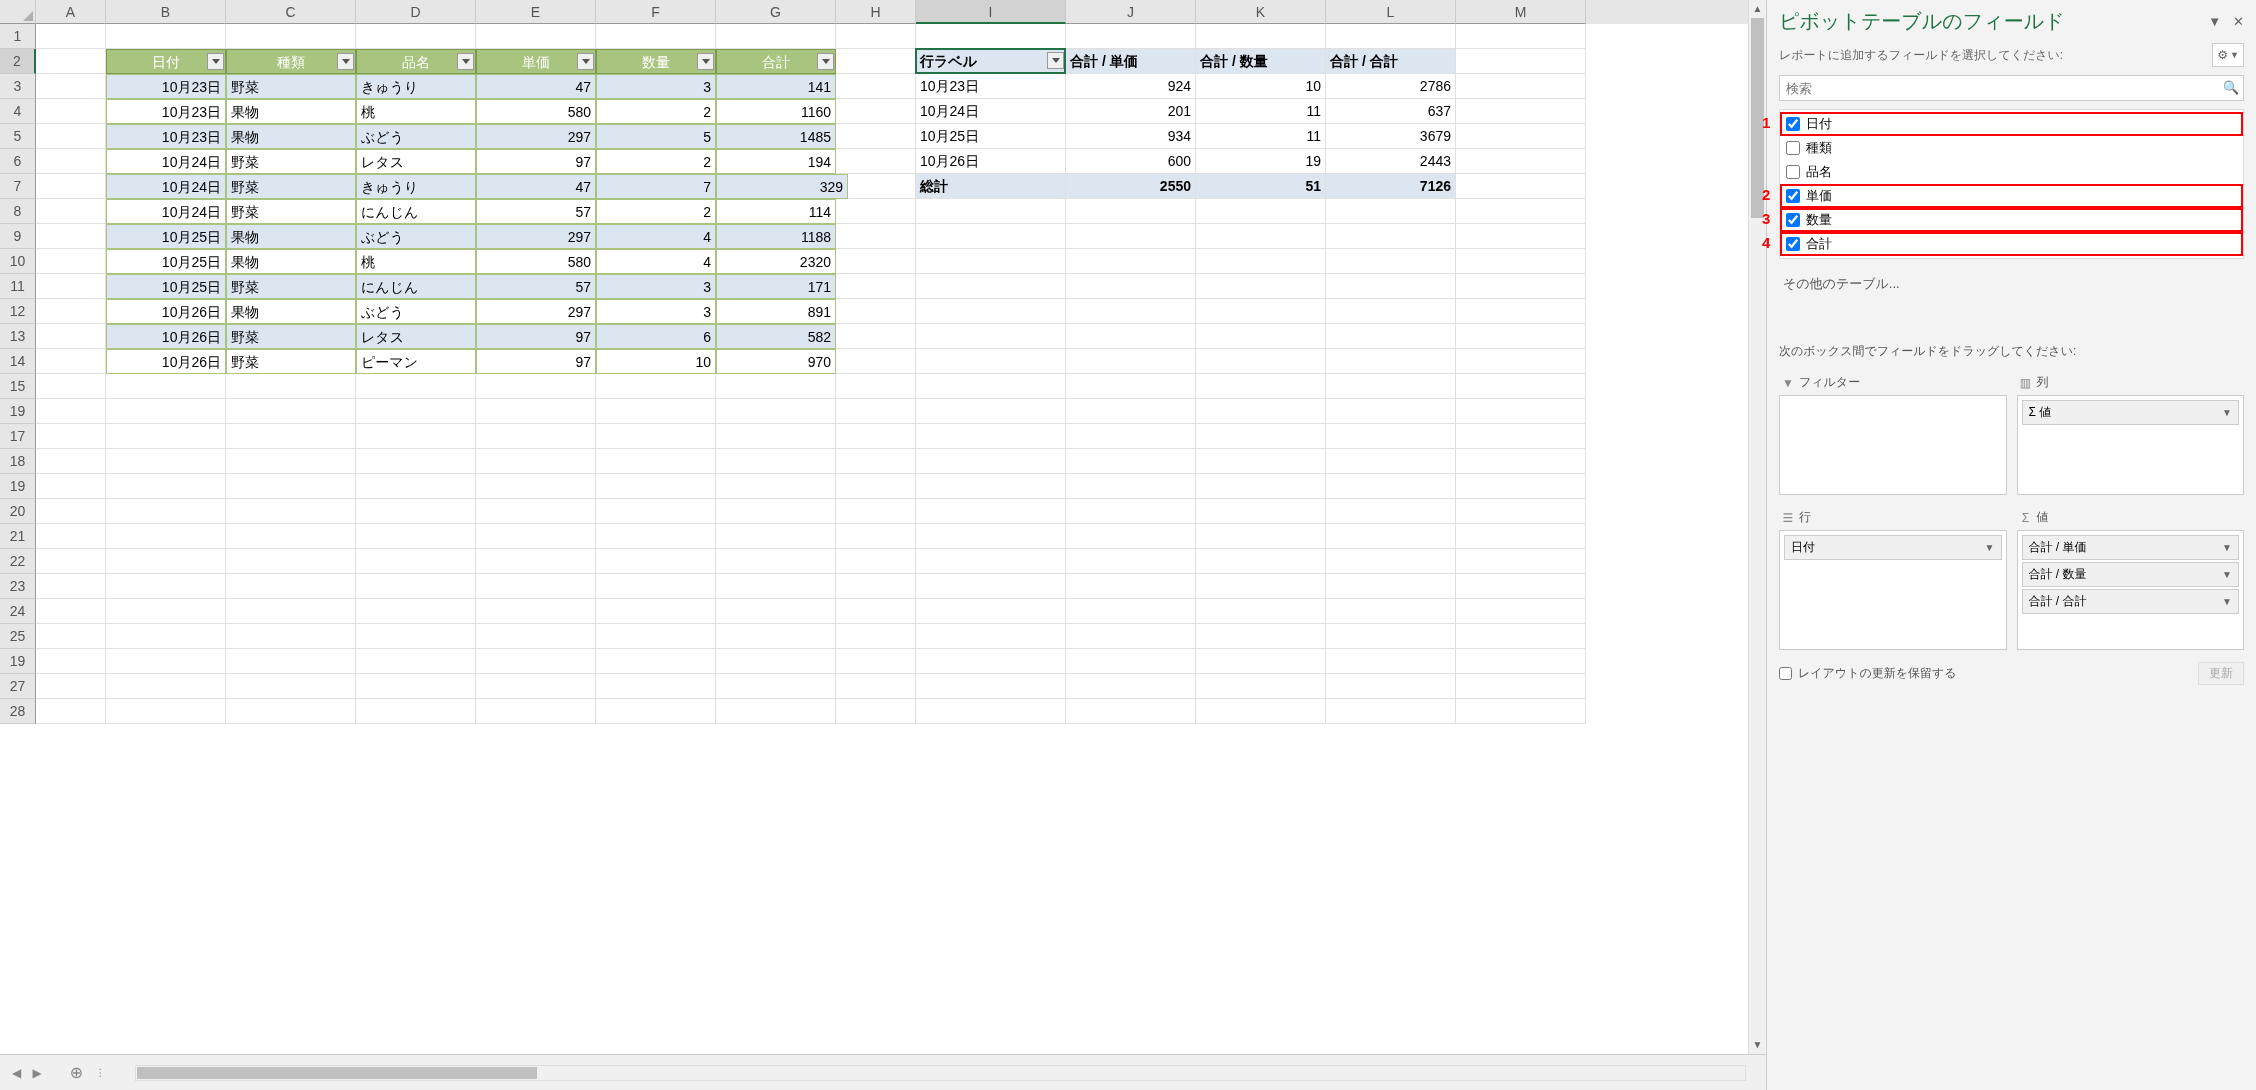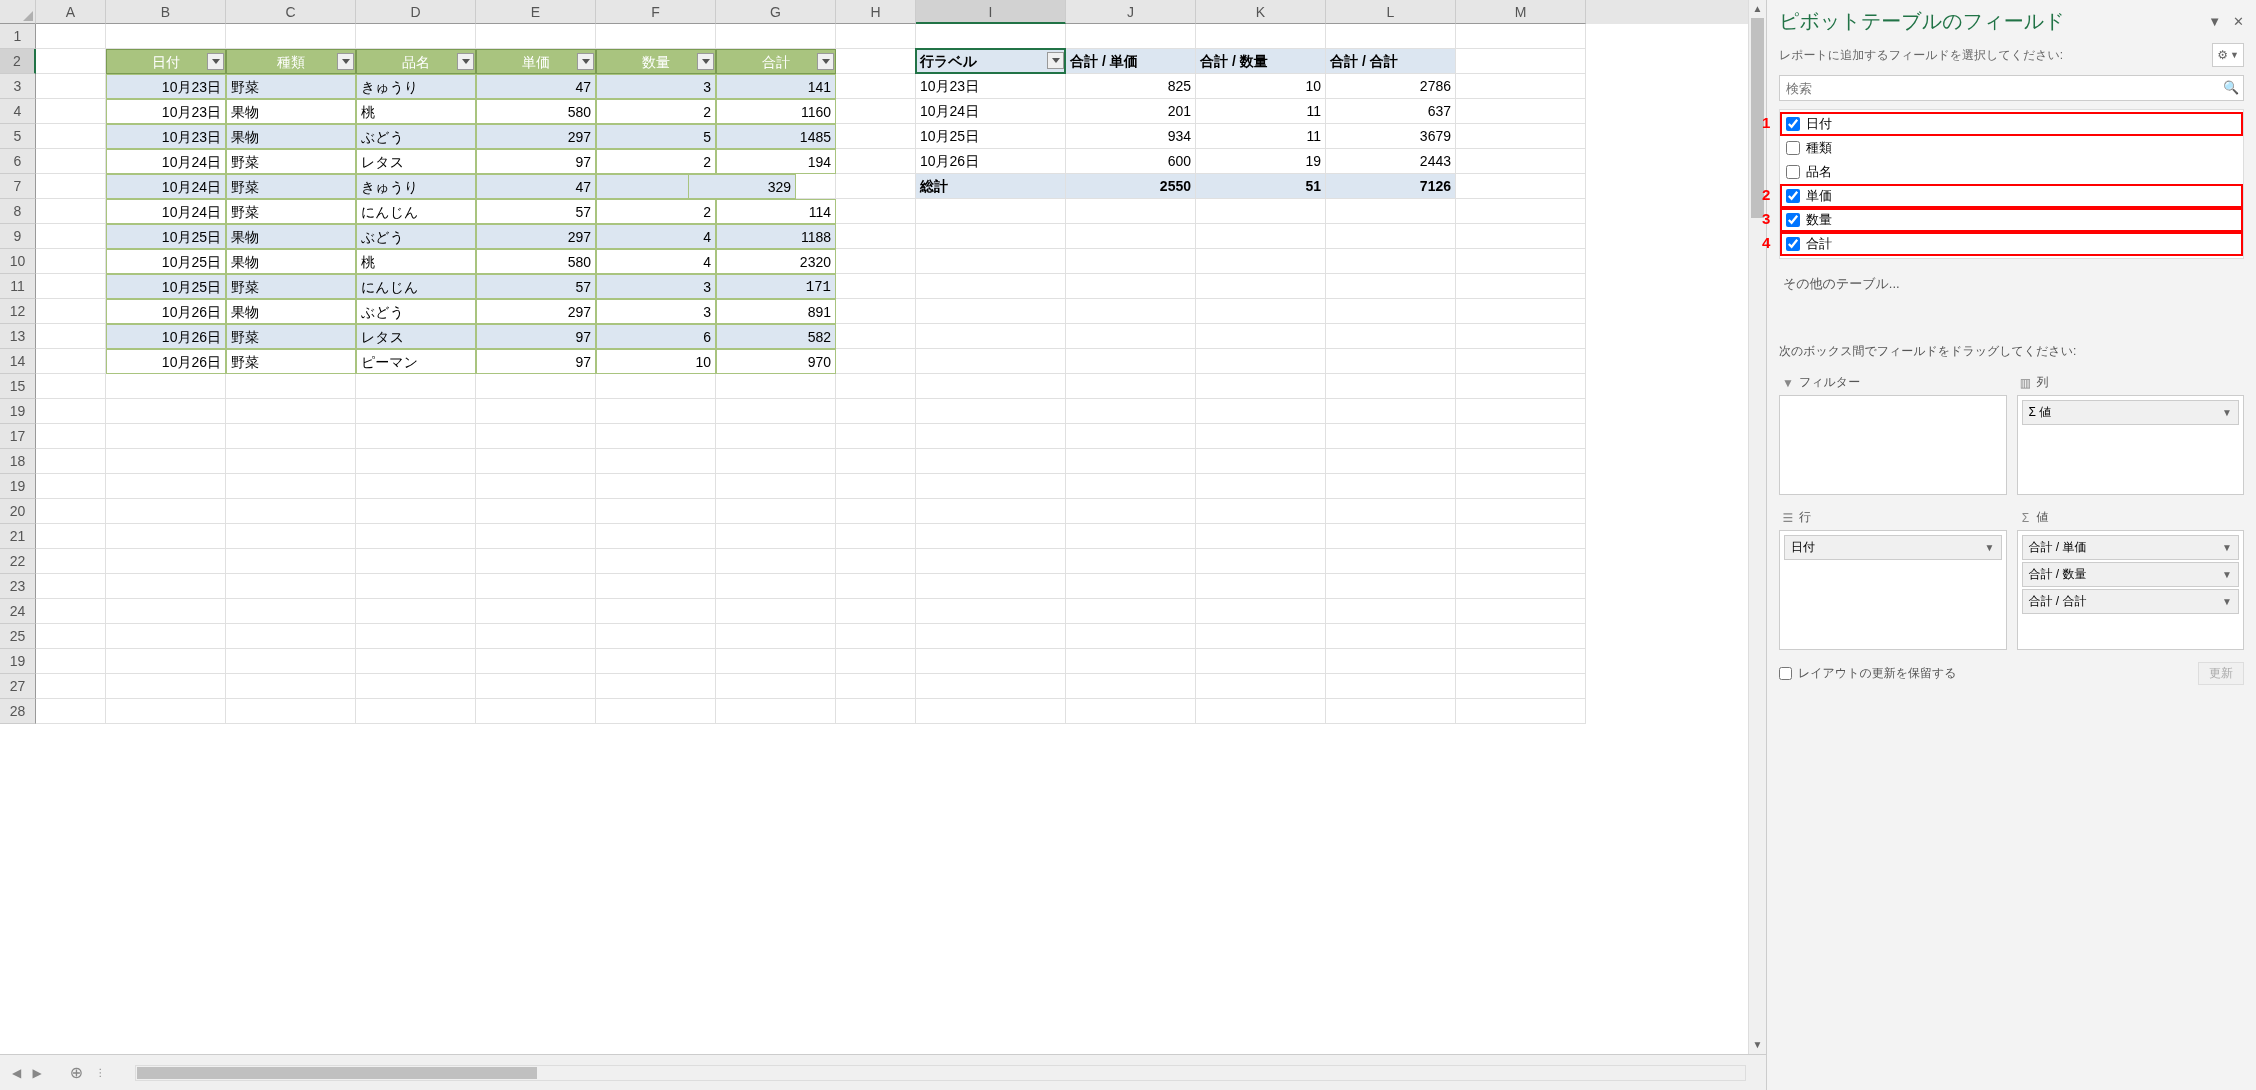--- a/index.html
+++ b/index.html
@@ -511,21 +511,21 @@
           <div class="cell data-border " style="left: 190px; top: 125px; width: 130px;">野菜</div>
           <div class="cell data-border " style="left: 320px; top: 125px; width: 120px;">レタス</div>
           <div class="cell r data-border " style="left: 440px; top: 125px; width: 120px;">97</div>
           <div class="cell r data-border " style="left: 560px; top: 125px; width: 120px;">2</div>
           <div class="cell r data-border " style="left: 680px; top: 125px; width: 120px;">194</div>
           <div class="cell r data-border stripe " style="left: 70px; top: 150px; width: 120px;">10月24日</div>
           <div class="cell data-border stripe " style="left: 190px; top: 150px; width: 130px;">野菜</div>
           <div class="cell data-border stripe " style="left: 320px; top: 150px; width: 120px;">きゅうり</div>
           <div class="cell r data-border stripe " style="left: 440px; top: 150px; width: 120px;">47</div>
           <div class="cell r data-border stripe " style="left: 560px; top: 150px; width: 120px;">7</div>
-          <div class="cell r data-border stripe " style="left: 652px; top: 150px; width: 108px;">329</div>
+          <div class="cell r data-border stripe " style="left: 680px; top: 150px; width: 132px;">329</div>
           <div class="cell r data-border " style="left: 70px; top: 175px; width: 120px;">10月24日</div>
           <div class="cell data-border " style="left: 190px; top: 175px; width: 130px;">野菜</div>
           <div class="cell data-border " style="left: 320px; top: 175px; width: 120px;">にんじん</div>
           <div class="cell r data-border " style="left: 440px; top: 175px; width: 120px;">57</div>
           <div class="cell r data-border " style="left: 560px; top: 175px; width: 120px;">2</div>
           <div class="cell r data-border " style="left: 680px; top: 175px; width: 120px; padding-left: 34px;">114</div>
           <div class="cell r data-border stripe " style="left: 70px; top: 200px; width: 120px;">10月25日</div>
           <div class="cell data-border stripe " style="left: 190px; top: 200px; width: 130px;">果物</div>
           <div class="cell data-border stripe " style="left: 320px; top: 200px; width: 120px;">ぶどう</div>
           <div class="cell r data-border stripe " style="left: 440px; top: 200px; width: 120px;">297</div>
@@ -535,21 +535,21 @@
           <div class="cell data-border " style="left: 190px; top: 225px; width: 130px;">果物</div>
           <div class="cell data-border " style="left: 320px; top: 225px; width: 120px;">桃</div>
           <div class="cell r data-border " style="left: 440px; top: 225px; width: 120px;">580</div>
           <div class="cell r data-border " style="left: 560px; top: 225px; width: 120px;">4</div>
           <div class="cell r data-border " style="left: 680px; top: 225px; width: 120px;">2320</div>
           <div class="cell r data-border stripe " style="left: 70px; top: 250px; width: 120px;">10月25日</div>
           <div class="cell data-border stripe " style="left: 190px; top: 250px; width: 130px;">野菜</div>
           <div class="cell data-border stripe " style="left: 320px; top: 250px; width: 120px;">にんじん</div>
           <div class="cell r data-border stripe " style="left: 440px; top: 250px; width: 120px;">57</div>
           <div class="cell r data-border stripe " style="left: 560px; top: 250px; width: 120px;">3</div>
-          <div class="cell r data-border stripe " style="left: 680px; top: 250px; width: 120px; font-family: Liberation Mono, monospace;">171</div>
+          <div class="cell r data-border stripe " style="left: 680px; top: 250px; width: 120px;">171</div>
           <div class="cell r data-border " style="left: 70px; top: 275px; width: 120px;">10月26日</div>
           <div class="cell data-border " style="left: 190px; top: 275px; width: 130px;">果物</div>
           <div class="cell data-border " style="left: 320px; top: 275px; width: 120px;">ぶどう</div>
           <div class="cell r data-border " style="left: 440px; top: 275px; width: 120px;">297</div>
           <div class="cell r data-border " style="left: 560px; top: 275px; width: 120px;">3</div>
           <div class="cell r data-border " style="left: 680px; top: 275px; width: 120px;">891</div>
           <div class="cell r data-border stripe " style="left: 70px; top: 300px; width: 120px;">10月26日</div>
           <div class="cell data-border stripe " style="left: 190px; top: 300px; width: 130px;">野菜</div>
           <div class="cell data-border stripe " style="left: 320px; top: 300px; width: 120px;">レタス</div>
           <div class="cell r data-border stripe " style="left: 440px; top: 300px; width: 120px;">97</div>
@@ -559,21 +559,21 @@
           <div class="cell data-border " style="left: 190px; top: 325px; width: 130px;">野菜</div>
           <div class="cell data-border " style="left: 320px; top: 325px; width: 120px;">ピーマン</div>
           <div class="cell r data-border " style="left: 440px; top: 325px; width: 120px;">97</div>
           <div class="cell r data-border " style="left: 560px; top: 325px; width: 120px;">10</div>
           <div class="cell r data-border " style="left: 680px; top: 325px; width: 120px;">970</div>
           <div class="cell pivot-header" style="left: 880px; top: 25px; width: 150px; font-weight: bold;">行ラベル<div class="dropdown-btn"></div></div>
           <div class="cell pivot-header" style="left: 1030px; top: 25px; width: 130px; font-weight: bold;">合計 / 単価</div>
           <div class="cell pivot-header" style="left: 1160px; top: 25px; width: 130px; font-weight: bold;">合計 / 数量</div>
           <div class="cell pivot-header" style="left: 1290px; top: 25px; width: 130px; font-weight: bold;">合計 / 合計</div>
           <div class="cell " style="left: 880px; top: 50px; width: 150px;">10月23日</div>
-          <div class="cell r" style="left: 1030px; top: 50px; width: 130px;">825</div>
+          <div class="cell r" style="left: 1030px; top: 50px; width: 130px;">924</div>
           <div class="cell r" style="left: 1160px; top: 50px; width: 130px;">10</div>
           <div class="cell r" style="left: 1290px; top: 50px; width: 130px;">2786</div>
           <div class="cell " style="left: 880px; top: 75px; width: 150px;">10月24日</div>
           <div class="cell r" style="left: 1030px; top: 75px; width: 130px;">201</div>
           <div class="cell r" style="left: 1160px; top: 75px; width: 130px;">11</div>
           <div class="cell r" style="left: 1290px; top: 75px; width: 130px;">637</div>
           <div class="cell " style="left: 880px; top: 100px; width: 150px;">10月25日</div>
           <div class="cell r" style="left: 1030px; top: 100px; width: 130px;">934</div>
           <div class="cell r" style="left: 1160px; top: 100px; width: 130px;">11</div>
           <div class="cell r" style="left: 1290px; top: 100px; width: 130px;">3679</div>

